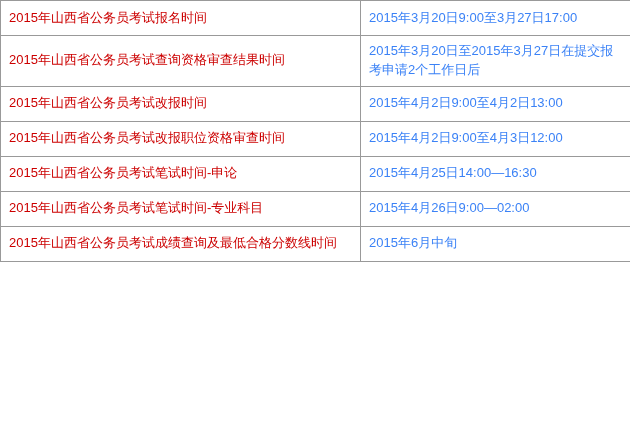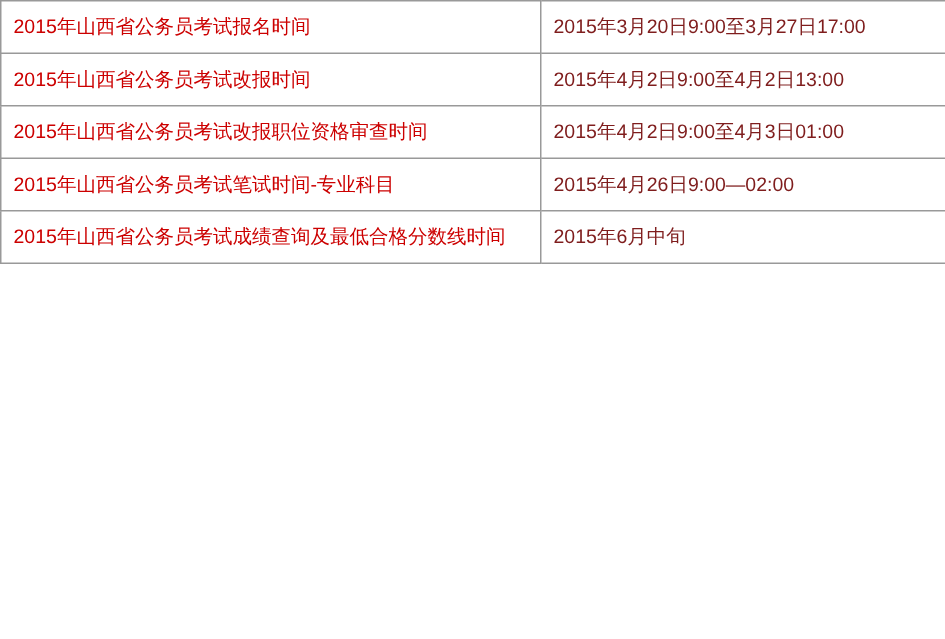--- a/index.html
+++ b/index.html
@@ -28,47 +28,55 @@
     font-size: 13px;
     line-height: 1.45;
     color: #cc0000;
     white-space: normal;
     word-break: break-all;
   }
   #schedule-table td.label {
     height: 22px;
   }
   #schedule-table td.value {
-    color: #7f1d1d;
+    color: #3b82f6;
     margin-left: 48px;
   }
   .row-tall td {
     height: 36px;
   }
 </style>
 </head>
 <body>
 
 <table id="schedule-table">
   <colgroup>
     <col class="col-label">
     <col class="col-value">
   </colgroup>
   <tbody>
     <tr>
       <td class="label">2015年山西省公务员考试报名时间</td>
       <td class="value">2015年3月20日9:00至3月27日17:00</td>
     </tr>
+    <tr class="row-tall">
+      <td class="label">2015年山西省公务员考试查询资格审查结果时间</td>
+      <td class="value">2015年3月20日至2015年3月27日在提交报考申请2个工作日后</td>
+    </tr>
     <tr>
       <td class="label">2015年山西省公务员考试改报时间</td>
       <td class="value">2015年4月2日9:00至4月2日13:00</td>
     </tr>
     <tr>
       <td class="label">2015年山西省公务员考试改报职位资格审查时间</td>
-      <td class="value">2015年4月2日9:00至4月3日01:00</td>
+      <td class="value">2015年4月2日9:00至4月3日12:00</td>
+    </tr>
+    <tr>
+      <td class="label">2015年山西省公务员考试笔试时间-申论</td>
+      <td class="value">2015年4月25日14:00—16:30</td>
     </tr>
     <tr>
       <td class="label">2015年山西省公务员考试笔试时间-专业科目</td>
       <td class="value">2015年4月26日9:00—02:00</td>
     </tr>
     <tr>
       <td class="label">2015年山西省公务员考试成绩查询及最低合格分数线时间</td>
       <td class="value">2015年6月中旬</td>
     </tr>
   </tbody>

